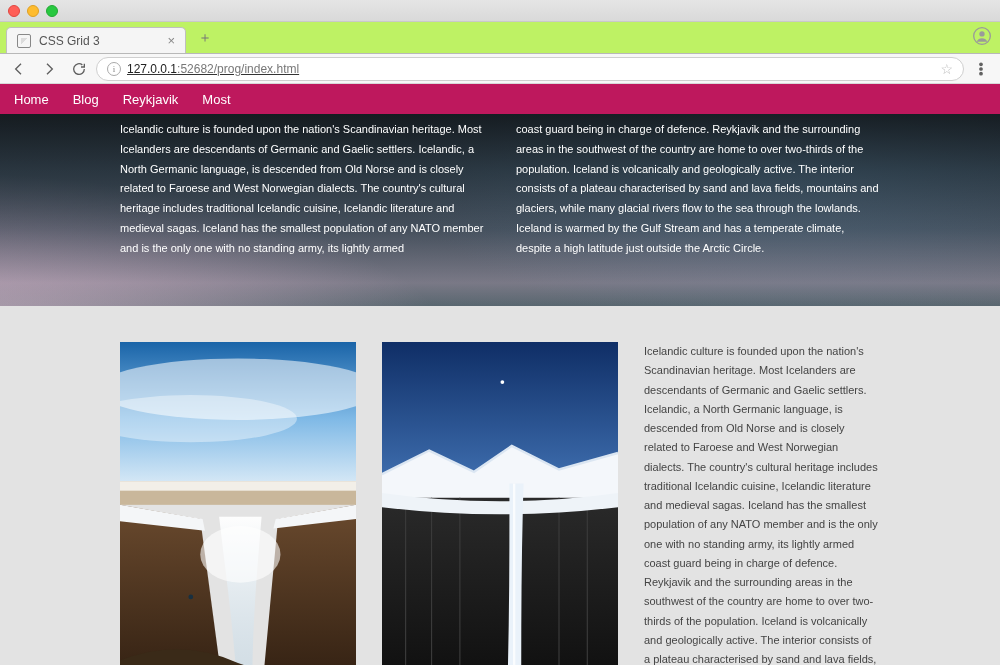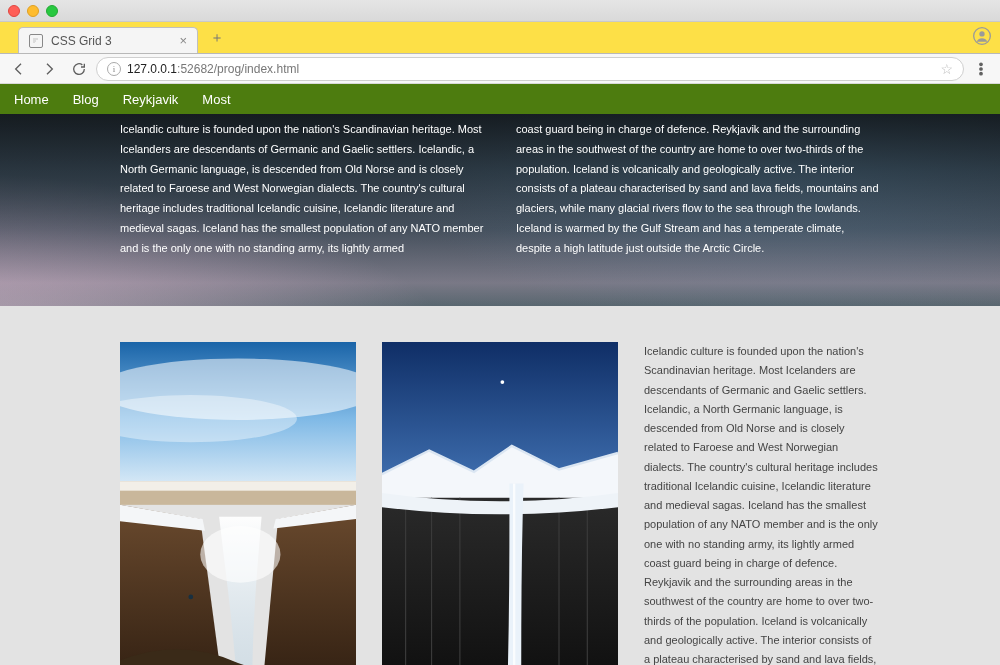--- a/index.html
+++ b/index.html
@@ -13,22 +13,22 @@
     display: flex; align-items: center; padding: 0 8px;
     border-bottom: 1px solid #c9c9c9;
     position: relative;
   }
   .traffic-lights { display: flex; gap: 7px; align-items: center; }
   .tl { width: 12px; height: 12px; border-radius: 50%; }
   .tl.red { background: #ff5f57; border: 1px solid #e04640; }
   .tl.yellow { background: #febc2e; border: 1px solid #dfa023; }
   .tl.green { background: #28c840; border: 1px solid #23a934; }
   .tabstrip {
-    height: 32px; background: #fde047; display: flex; align-items: flex-end;
-    padding-left: 18px; border-bottom: 1px solid #b8b8b8;
+    height: 32px; background: #bef264; display: flex; align-items: flex-end;
+    padding-left: 6px; border-bottom: 1px solid #b8b8b8;
     position: relative;
     text-align: right;
   }
   .tab {
     background: #f5f5f5; height: 26px; min-width: 180px;
     border: 1px solid #bfbfbf; border-bottom: none;
     border-top-left-radius: 5px; border-top-right-radius: 5px;
     display: flex; align-items: center; padding: 0 10px;
     font-size: 12px; color: #555; gap: 8px;
   }
@@ -50,32 +50,32 @@
     display: flex; align-items: center; padding: 0 6px; gap: 4px;
   }
   .tbtn { width: 26px; height: 24px; display:flex; align-items:center; justify-content:center; color:#5f5f5f; border-radius:3px;}
   .tbtn svg { width:16px; height:16px; stroke:#5f5f5f; fill:none; stroke-width:2;}
   .omnibox {
     flex:1; height:24px; border:1px solid #cfcfcf; border-radius:20px;
     background:#fff; display:flex; align-items:center; padding:0 10px;
     font-size:12px; color:#333; gap:6px;
   }
   .omnibox .info { width:14px;height:14px;border:1px solid #aaa;border-radius:50%;display:flex;align-items:center;justify-content:center;font-size:9px;color:#888;font-family:serif;}
-  .omnibox .url { white-space: nowrap; overflow:hidden; flex:1;}
+  .omnibox .url { white-space: nowrap; overflow:hidden; flex:1;text-decoration:underline;}
   .omnibox .url .host { color:#222; }
   .omnibox .url .path { color:#777; }
   .omnibox .star { color:#bbb; font-size:14px;}
   .right-tools { display:flex; gap:4px; }
   .right-tools svg{width:16px;height:16px;fill:#6a6a6a;}
 
   
   .viewport { width:1000px; height: calc(665px - 22px - 32px - 30px); overflow:hidden; }
 
   .page-nav {
-    background:#4d7c0f; height:30px; display:flex; align-items:center; gap:24px;
+    background:#be185d; height:30px; display:flex; align-items:center; gap:24px;
     padding-left:14px; font-size:13px;
   }
   .page-nav a { color:#fff; text-decoration:none;}
 
   .hero {
     height: 192px;
     background:
       linear-gradient(180deg, rgba(17,22,26,.85) 0%, rgba(33,44,54,.55) 30%, rgba(90,90,110,.25) 60%, rgba(220,190,210,.35) 88%, rgba(240,240,240,.1) 100%),
       radial-gradient(900px 320px at -80px 250px, rgba(245,200,225,.75), transparent 60%),
       radial-gradient(700px 300px at 780px 50px, rgba(70,100,120,.85), transparent 55%),

